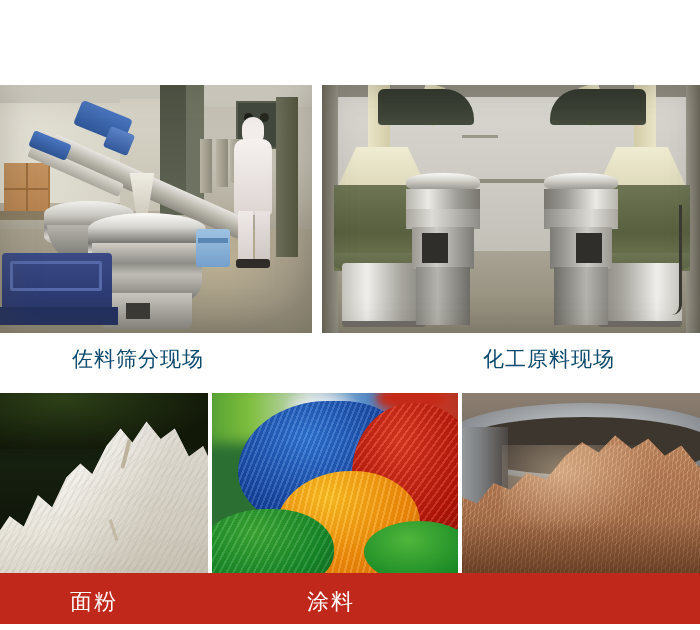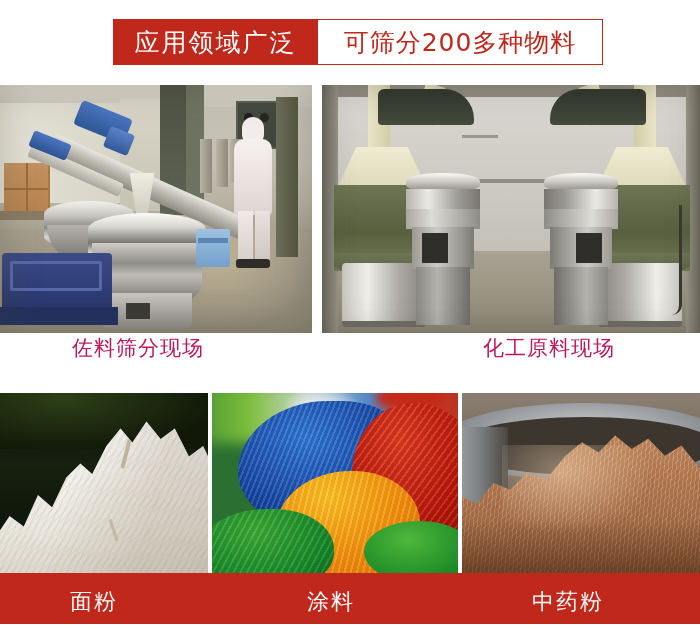--- a/index.html
+++ b/index.html
@@ -128,21 +128,21 @@
   .m .sieve4{position:absolute;left:82px;top:142px;width:62px;height:42px;background:linear-gradient(90deg,#9b9992,#cdcbc5 40%,#7d7b75);}
   .m .sbase{position:absolute;left:86px;top:182px;width:54px;height:58px;background:linear-gradient(90deg,#8a8882,#b5b3ad 40%,#6f6d67);}
   .m .dark{position:absolute;left:92px;top:148px;width:26px;height:30px;background:#2f2e2a;}
   .m1{left:8px;}
   .m2{left:196px;transform:scaleX(-1);}
   .p2 .cable{position:absolute;right:18px;top:120px;width:7px;height:110px;border-right:3px solid #3a3833;border-radius:0 0 14px 0;}
   .p2 .vig{position:absolute;inset:0;box-shadow:inset 0 0 34px rgba(60,58,48,.28);}
 
   
   .captions{position:absolute;left:0;top:333px;width:700px;height:52px;}
-  .cap{position:absolute;top:1px;color:#be185d;font-size:21px;letter-spacing:1px;
+  .cap{position:absolute;top:12px;color:#0c4a6e;font-size:21px;letter-spacing:1px;
        font-family:Liberation Sans, sans-serif;}
   .cap1{left:72px;}
   .cap2{left:440px;margin-left:43px;}
 
   
   .row-bot{position:absolute;left:0;top:393px;width:700px;height:180px;}
   .bp{position:absolute;top:0;height:180px;overflow:hidden;}
   .bp1{left:0;width:208px;}
   .bp2{left:212px;width:246px;}
   .bp3{left:462px;width:238px;}
@@ -212,24 +212,20 @@
         font-family:"DejaVu Sans","Liberation Sans",sans-serif;}
   .blab1{left:70px;}
   .blab2{left:307px;}
   .blab3{left:532px;}
 </style>
 </head>
 <body>
 
 <div class="page">
 
-  <div class="header">
-    <div class="hdr-red">应用领域广泛</div>
-    <div class="hdr-white">可筛分200多种物料</div>
-  </div>
 
   <div class="row-top">
 
     <div class="photo ph-left p1">
       <div class="ceiling"></div>
       <div class="wallpanel"></div>
       <div class="wallpanel2"></div>
       <div class="floor"></div>
       <div class="floorlight"></div>
       <div class="darkcol"></div>
@@ -359,16 +355,15 @@
       <div class="h-pile"></div>
       <div class="h-tex"></div>
       <div class="h-hl"></div>
       <div class="h-dark"></div>
     </div>
   </div>
 
   <div class="botbar">
     <div class="blab blab1">面粉</div>
     <div class="blab blab2">涂料</div>
-    <div class="blab blab3">中药粉</div>
   </div>
 
 </div>
 
 </body></html>

